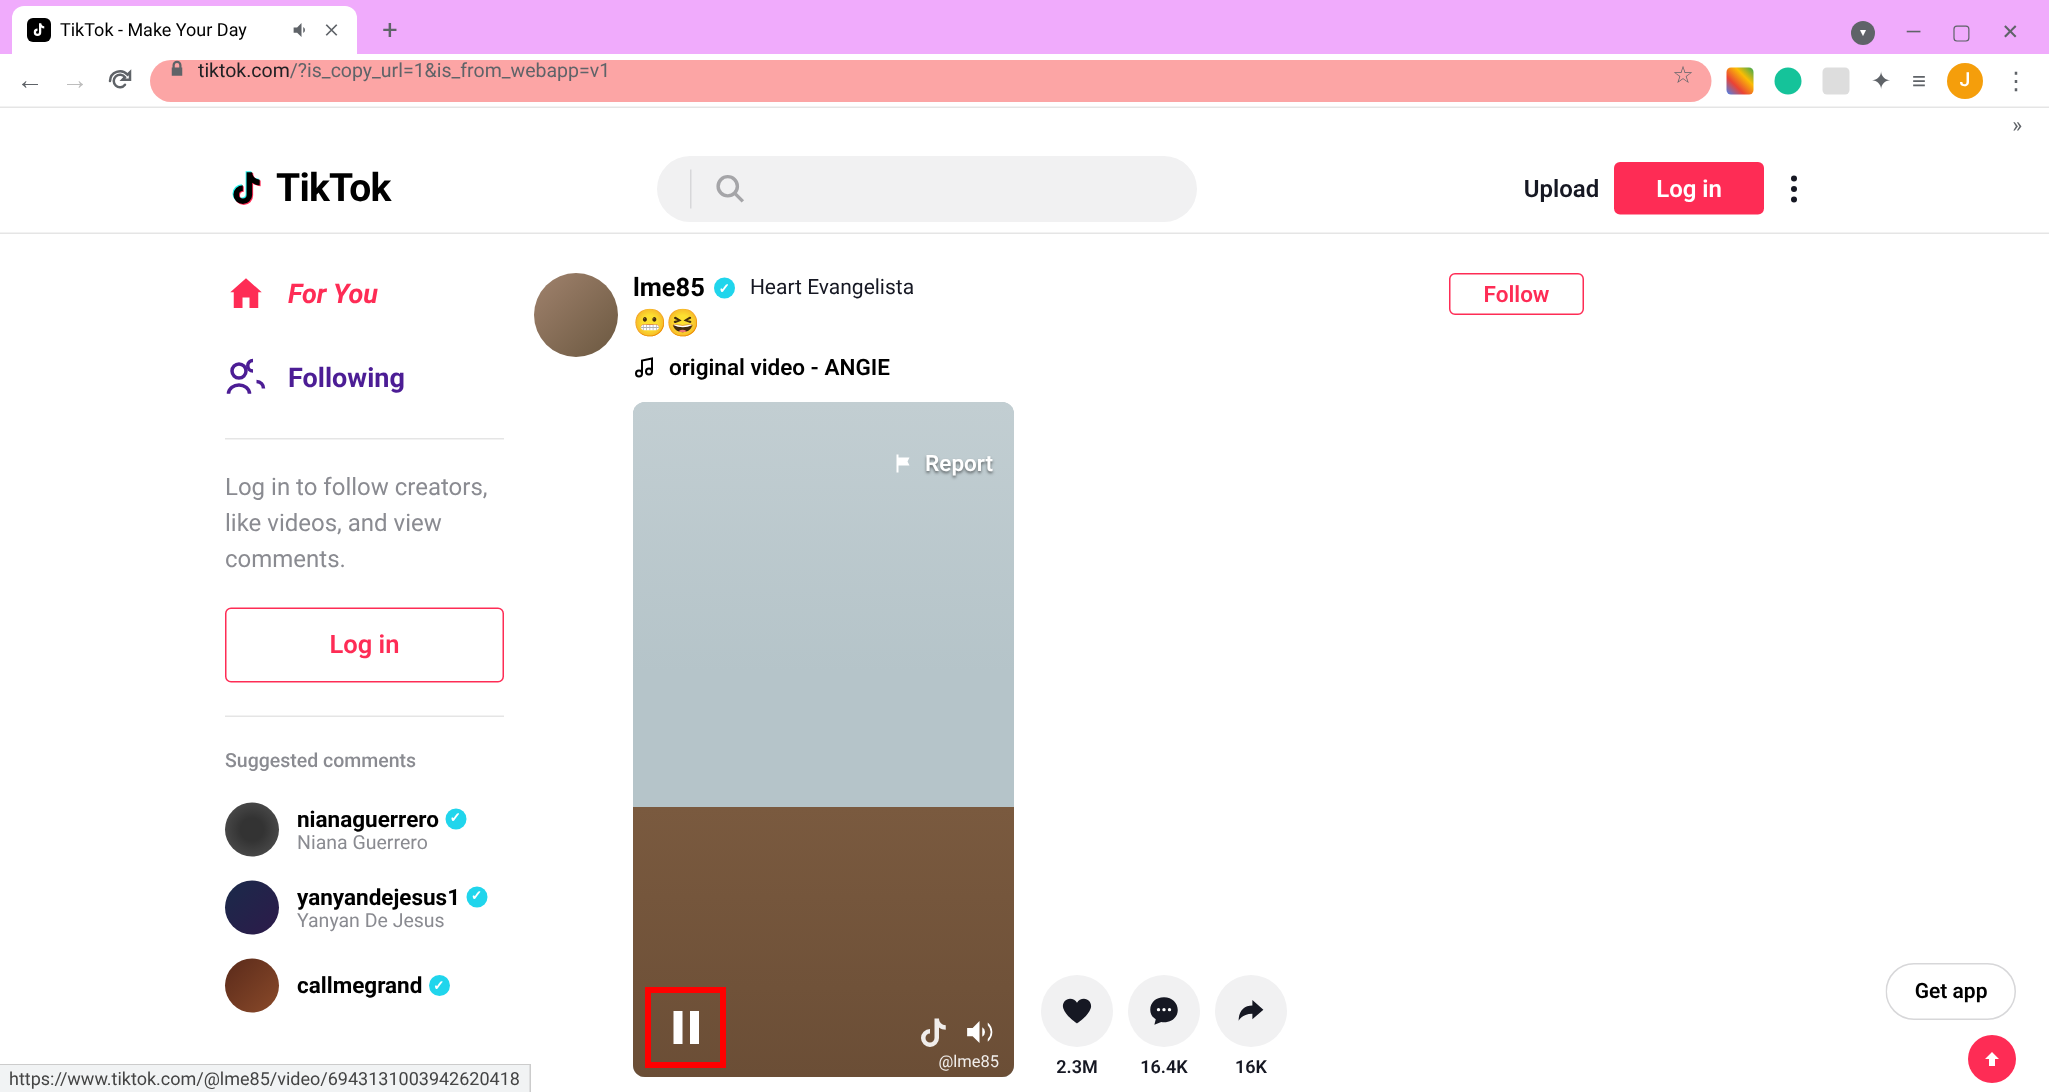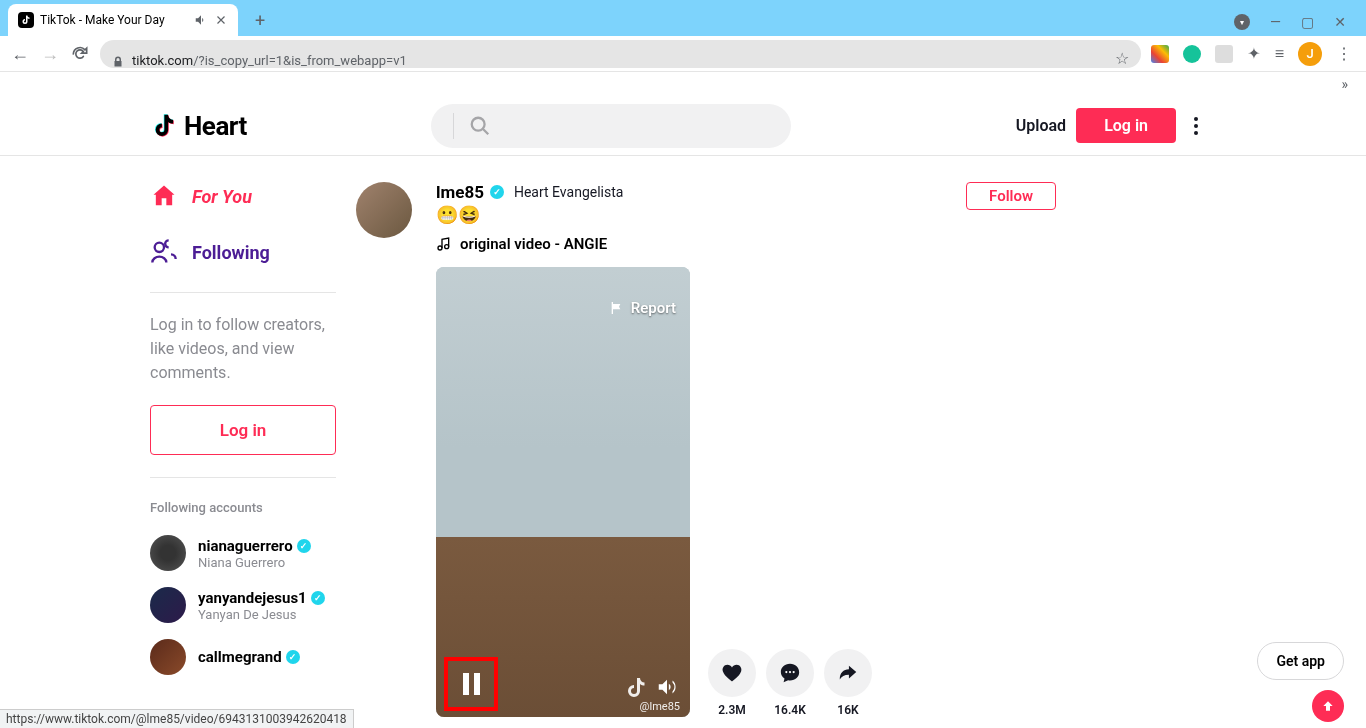--- a/index.html
+++ b/index.html
@@ -6,21 +6,21 @@
       margin: 0;
       padding: 0;
       box-sizing: border-box;
       font-family: -apple-system, BlinkMacSystemFont, "Segoe UI", Roboto, Arial, sans-serif;
     }
     body {
       background: #fff;
       overflow-x: hidden;
     }
     .browser-chrome {
-      background: #7dd3fc;
+      background: #f0abfc;
       height: 36px;
       display: flex;
       align-items: flex-end;
       padding-left: 8px;
     }
     .browser-tab {
       background: #fff;
       height: 32px;
       width: 230px;
       border-radius: 8px 8px 0 0;
@@ -81,24 +81,24 @@
       width: 20px;
       color: #5f6368;
       font-size: 18px;
       text-align: center;
     }
     .nav-arrow.disabled { color: #bdbdbd; }
     .reload-icon { width: 20px; color: #5f6368; }
     .address-bar {
       flex: 1;
       height: 28px;
-      background: #e5e5e5;
+      background: #fca5a5;
       border-radius: 14px;
       display: flex;
-      align-items: flex-end;
+      align-items: flex-start;
       padding: 0 12px;
       font-size: 13px;
       color: #202124;
       gap: 8px;
     }
     .lock-icon { width: 12px; height: 12px; color: #5f6368; }
     .url-domain { color: #202124; }
     .url-path { color: #5f6368; }
     .addr-right { display: flex; align-items: center; gap: 14px; margin-right: 4px; }
     .ext-icon {
@@ -256,21 +256,21 @@
     }
     .verified-badge::after { content:"✓"; color:#fff; font-size:9px; font-weight:bold; }
     .account-name { font-size: 13px; color: #8a8b91; }
     
     .feed {
       flex: 1;
       padding-top: 14px;
     }
     .post {
       display: flex;
-      gap: 24px;
+      gap: 10px;
       max-width: 700px;
     }
     .post-avatar {
       width: 56px;
       height: 56px;
       border-radius: 50%;
       background: linear-gradient(135deg, #a0826d, #6b5840);
       flex-shrink: 0;
     }
     .post-body { flex: 1; }
@@ -477,21 +477,21 @@
     <span class="overflow-chevron">»</span>
   </div>
 
 <div class="tiktok-header">
   <div class="tiktok-logo">
     <svg class="tiktok-logo-icon" viewBox="0 0 48 48">
       <path fill="#25F4EE" d="M29 6c0 4 3 8 8 8v6c-3 0-6-1-8-2.6V30a10 10 0 11-10-10v6a4 4 0 104 4V6h6z" transform="translate(-1,-1)"></path>
       <path fill="#FE2C55" d="M29 6c0 4 3 8 8 8v6c-3 0-6-1-8-2.6V30a10 10 0 11-10-10v6a4 4 0 104 4V6h6z" transform="translate(1,1)"></path>
       <path fill="#000" d="M29 6c0 4 3 8 8 8v6c-3 0-6-1-8-2.6V30a10 10 0 11-10-10v6a4 4 0 104 4V6h6z"></path>
     </svg>
-    <span class="tiktok-logo-text">Heart</span>
+    <span class="tiktok-logo-text">TikTok</span>
   </div>
   <div class="search-wrapper">
     <div class="search-box">
       <div class="search-divider"></div>
       <div class="search-btn">
         <svg width="22" height="22" viewBox="0 0 24 24" fill="none" stroke="currentColor" stroke-width="2.5">
             <circle cx="10" cy="10" r="7"></circle>
             <path d="M21 21l-6-6"></path>
           </svg>
       </div>
@@ -520,21 +520,21 @@
       <svg class="nav-icon" viewBox="0 0 24 24" fill="none" stroke="currentColor" stroke-width="2">
           <circle cx="8" cy="8" r="4"></circle>
           <path d="M2 21c0-3 3-5 6-5s6 2 6 5M16 8a3 3 0 110-6M22 18c0-2-1.5-4-4-4"></path>
         </svg>
       <span>Following</span>
     </div>
     <div class="sidebar-divider"></div>
     <div class="login-prompt">Log in to follow creators, like videos, and view comments.</div>
     <button class="sidebar-login-btn">Log in</button>
     <div class="sidebar-divider" style="margin-top:22px"></div>
-    <div class="suggested-title">Following accounts</div>
+    <div class="suggested-title">Suggested comments</div>
     
     <div class="account-item">
       <div class="account-avatar" id="av1"></div>
       <div class="account-info">
         <div class="account-username">
             <span>nianaguerrero</span>
             <span class="verified-badge"></span>
           </div>
         <div class="account-name">Niana Guerrero</div>
       </div>

